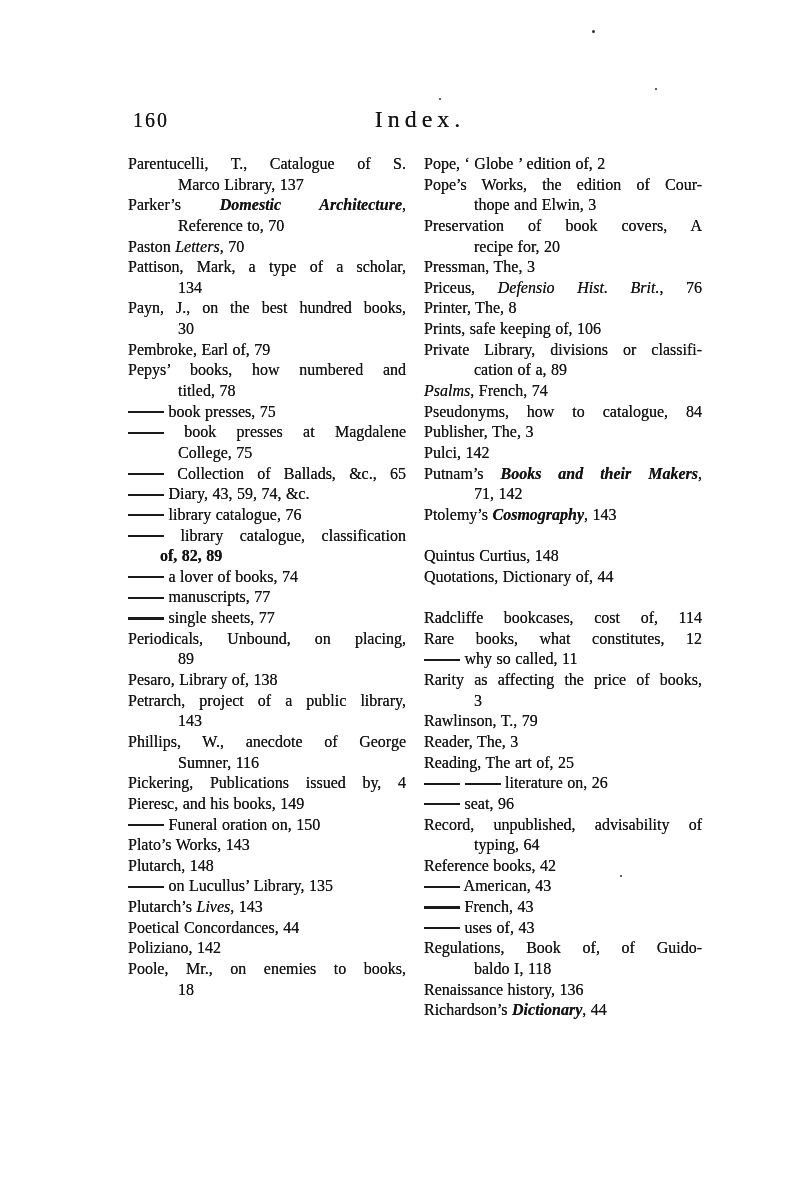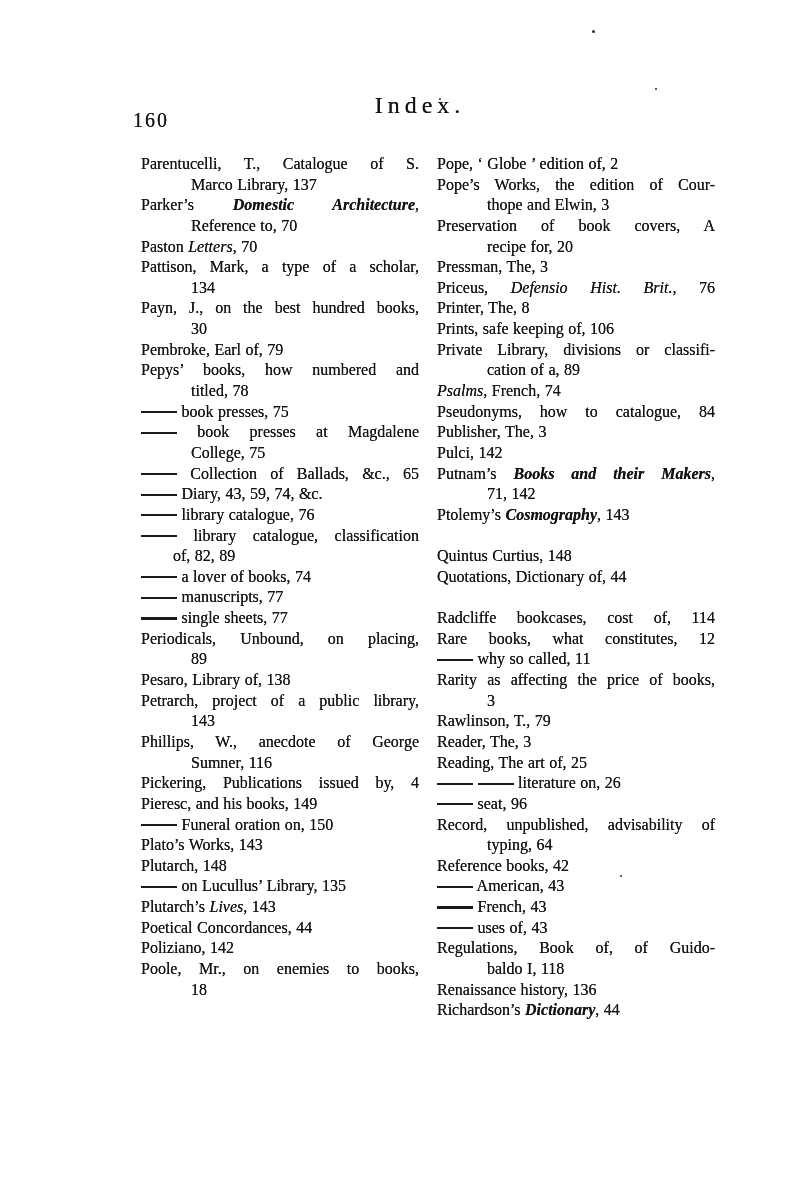--- a/index.html
+++ b/index.html
@@ -20,28 +20,28 @@
     position: absolute;
     left: 133px;
     top: 109px;
     font-size: 20px;
     letter-spacing: 2px;
   }
   .page-title {
     position: absolute;
     left: 133px;
     width: 574px;
-    top: 92px;
+    top: 106px;
     text-align: center;
     font-size: 24px;
     letter-spacing: 5px;
   }
   .content {
     position: absolute;
-    left: 141px;
+    left: 128px;
     top: 154px;
     width: 574px;
     display: flex;
     gap: 18px;
   }
   .col {
     width: 278px;
   }
   .line {
     font-size: 16px;
@@ -49,21 +49,21 @@
     height: 20.65px;
     word-spacing: 0.5px;
     white-space: normal;
     overflow: visible;
   }
   .line.just {
     text-align: justify;
     text-align-last: justify;
   }
   .line.ind1 { padding-left: 50px; }
-  .line.ind2 { padding-left: 32px; }
+  .line.ind2 { padding-left: 32px; font-weight: bold; }
   .it  { font-style: italic; }
   .bit { font-style: italic; font-weight: bold; text-align: center; }
   .dash {
     display: inline-block;
     width: 36px;
     height: 2.2px;
     background: #1a1a1a;
     vertical-align: 3.5px;
   }
   .speck {

